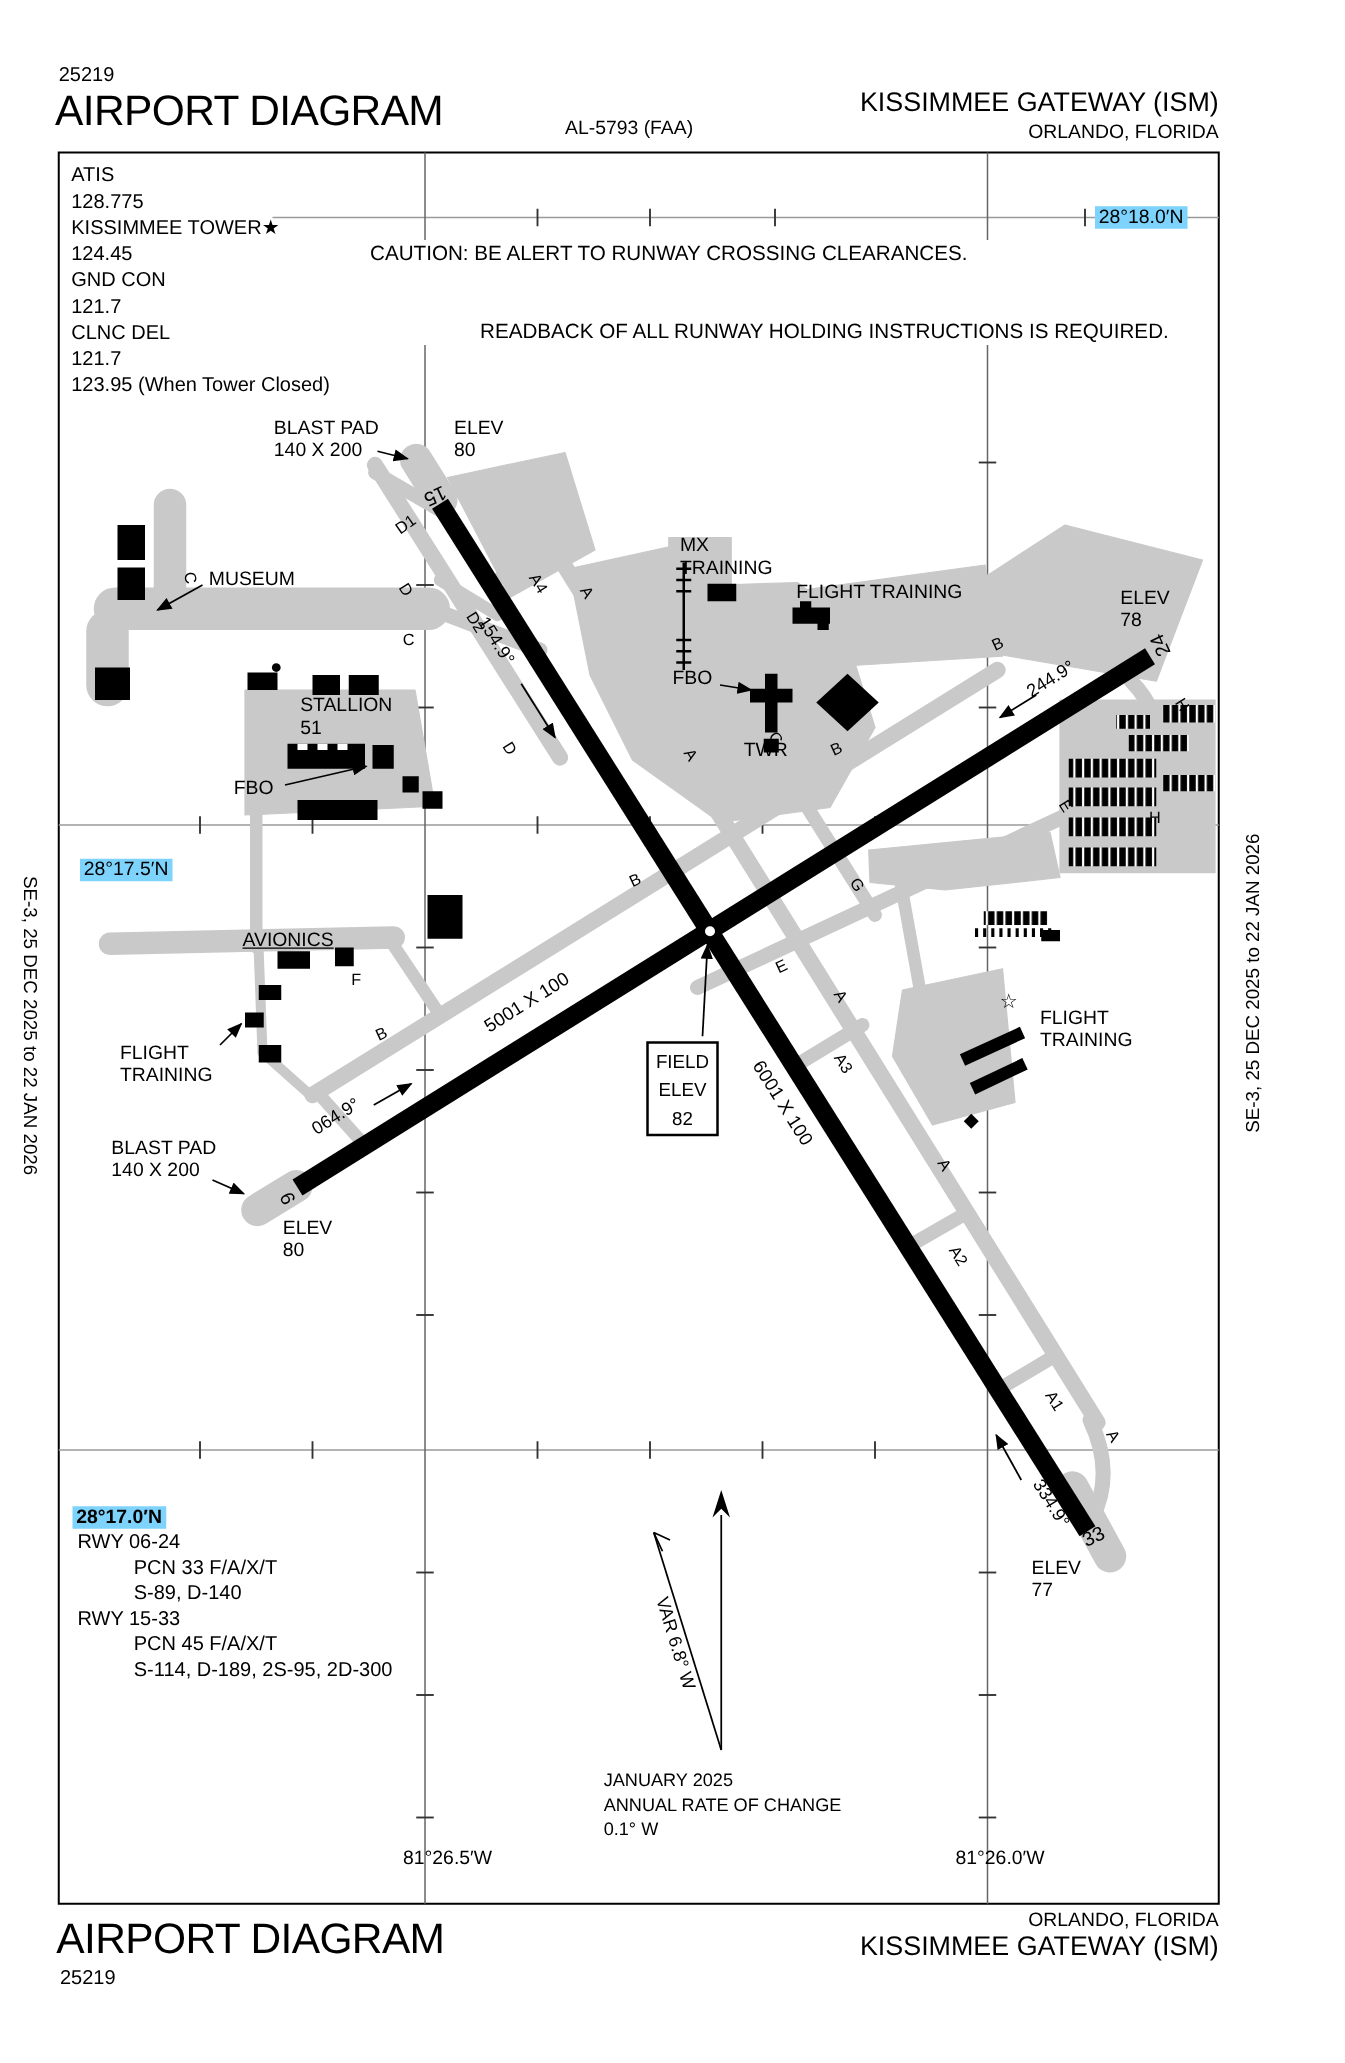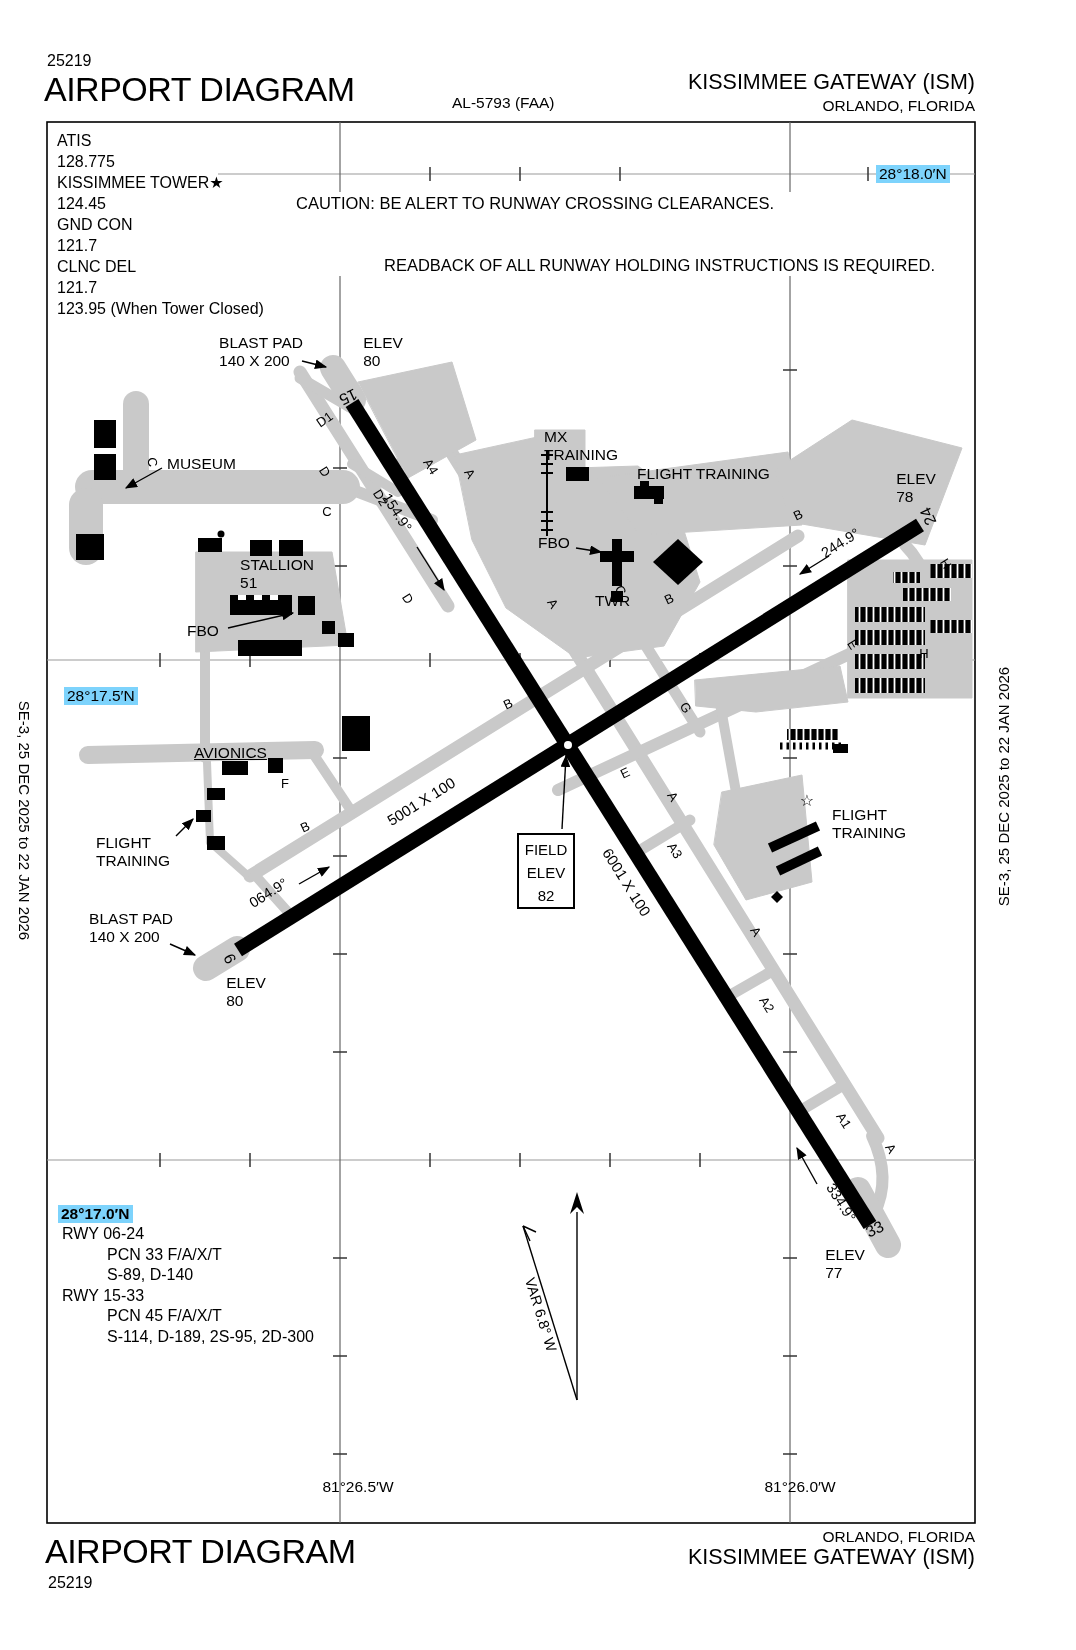--- a/index.html
+++ b/index.html
@@ -351,20 +351,25 @@
 
   <div class="abs rdata" style="left:62px;top:1224px;">
     <div>RWY 06-24</div>
     <div class="ind">PCN 33 F/A/X/T</div>
     <div class="ind">S-89, D-140</div>
     <div>RWY 15-33</div>
     <div class="ind">PCN 45 F/A/X/T</div>
     <div class="ind">S-114, D-189, 2S-95, 2D-300</div>
   </div>
 
+  <div class="abs sm ctr" style="left:578px;top:1416px;line-height:19.5px;">
+    <div>JANUARY 2025</div>
+    <div>ANNUAL RATE OF CHANGE</div>
+    <div>0.1° W</div>
+  </div>
 
   <div class="abs title" style="left:45px;top:1532px;">AIRPORT DIAGRAM</div>
   <div class="abs chartnum" style="left:48px;top:1574px;">25219</div>
   <div class="abs city ra" style="right:101px;top:1528px;">ORLANDO, FLORIDA</div>
   <div class="abs apt ra" style="right:101px;top:1545px;">KISSIMMEE GATEWAY (ISM)</div>
 
   <div class="abs vtxt" style="left:-146px;top:812px;transform:rotate(90deg);">SE-3,  25 DEC 2025  to  22 JAN 2026</div>
   <div class="abs vtxt" style="left:833px;top:778px;transform:rotate(-90deg);">SE-3,  25 DEC 2025  to  22 JAN 2026</div>
 
 </div>

